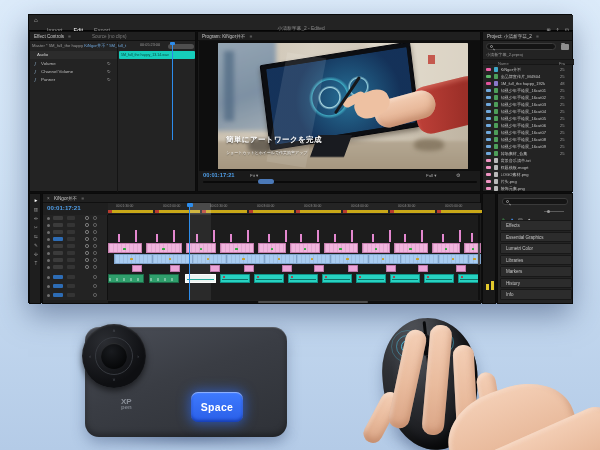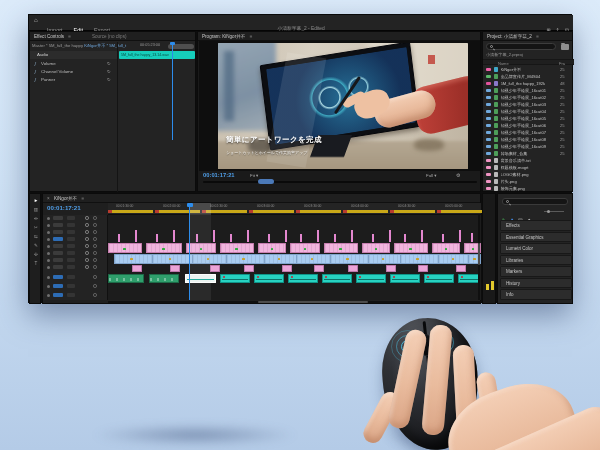--- a/index.html
+++ b/index.html
@@ -668,20 +668,35 @@
           <div class="dockbar" style="top: 34.5px;">Libraries</div>
           <div class="dockbar" style="top: 46px;">Markers</div>
           <div class="dockbar" style="top: 57.5px;">History</div>
           <div class="dockbar" style="top: 69px;">Info</div>
         </div>
     </div>
   </div>
 
   <div class="dev" style="position:absolute;left:0;top:0;width:600px;height:450px">
     <div class="remote-shadow"></div>
+    <div class="remote" id="remote">
+      <div class="dial-outer">
+        <div class="dial-mid"></div>
+        <span class="darrow" style="left:29px;top:4px">˄</span>
+        <span class="darrow" style="left:29px;top:53px">˅</span>
+        <span class="darrow" style="left:5px;top:29px">‹</span>
+        <span class="darrow" style="left:53px;top:29px">›</span>
+        <div class="dial-inner"></div>
+      </div>
+      <div class="rlogo">
+        <span class="l1">XP</span>
+        <span class="l2">pen</span>
+      </div>
+      <div class="key-space" style="left:106px;top:65px;width:52px;height:30px">Space</div>
+    </div>
 
     <div class="mouse-shadow"></div>
     <div class="mouse">
       <div class="mgroove"></div>
       <div class="mwheel"></div>
     </div>
 
     <div class="ring" style="left:401px;top:340px;width:13px;height:13px"></div>
     <div class="ring r2" style="left:396px;top:335px;width:23px;height:23px"></div>
     <div class="ring r3" style="left:391px;top:330px;width:33px;height:33px"></div>

